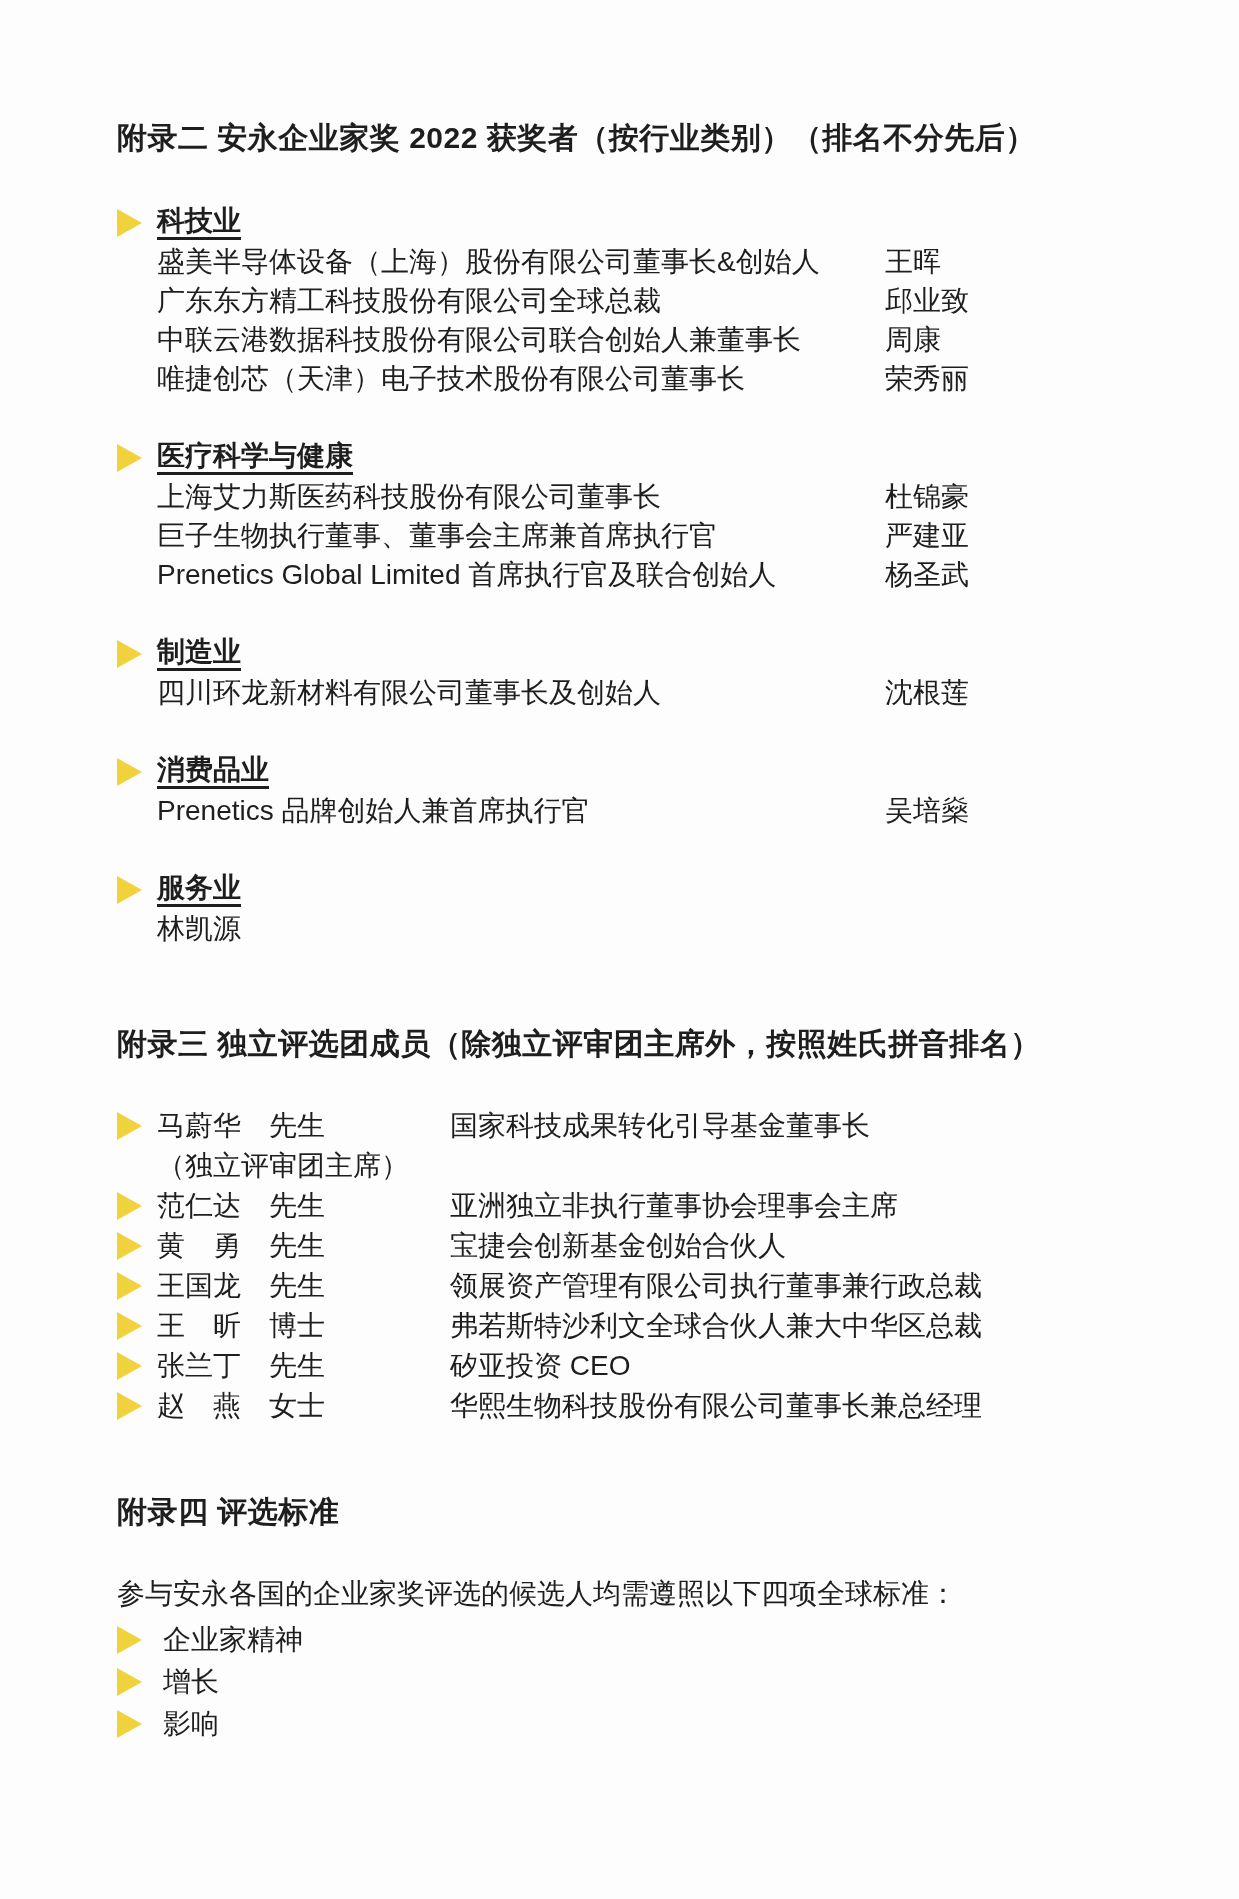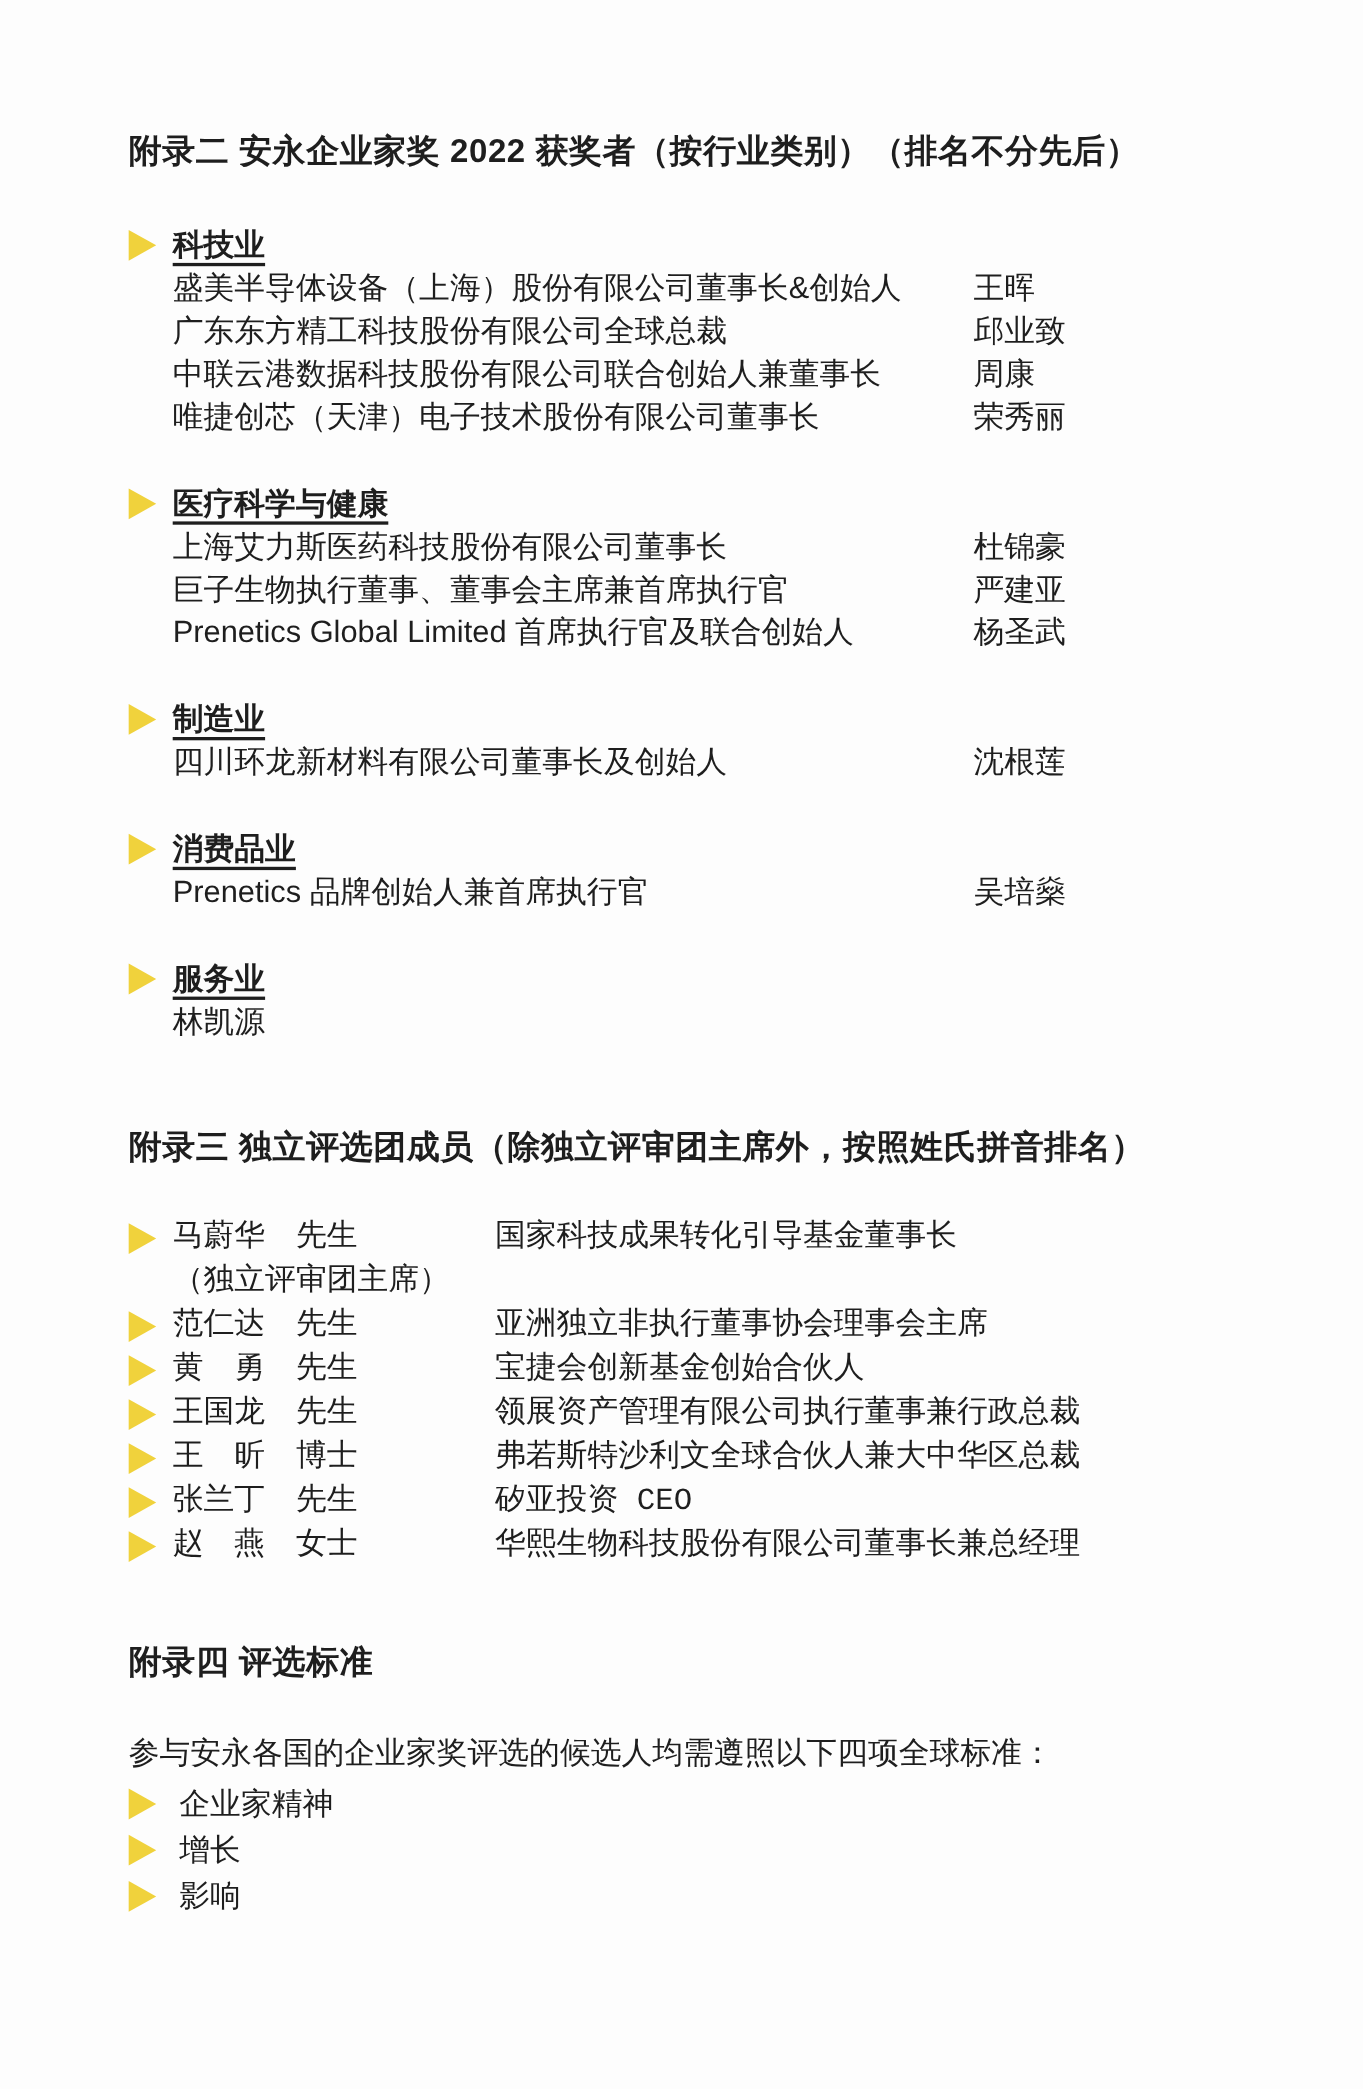--- a/index.html
+++ b/index.html
@@ -17,32 +17,32 @@
   .bullet {
     display:inline-block; width:0; height:0;
     border-left:25px solid #F0D23C;
     border-top:14px solid transparent;
     border-bottom:14px solid transparent;
   }
 
   
   .award-section { margin-top:40px; }
   #apx2-sections .award-section:first-child { margin-top:46px; }
-  .sec-head { display:flex; align-items:center; }
+  .sec-head { display:flex; align-items:center;font-family:Liberation Mono, monospace; }
   .sec-bullet-box { width:40px; flex:none; padding-top:6px; }
   .sec-label {
     font-size:28px; font-weight:bold; margin:0; line-height:39px;
     text-decoration:underline; text-decoration-thickness:2.5px; text-underline-offset:7px;
   }
   .rows { margin-left:40px; }
   .award-row { display:grid; grid-template-columns:728px 1fr; font-size:28px; line-height:39px; }
 
   
   .apx3-title { margin-top:76px; }
-  #apx3-members { margin-top:43px;font-family:Liberation Mono, monospace; }
+  #apx3-members { margin-top:43px; }
   .member-row { display:grid; grid-template-columns:40px 293px 1fr; font-size:28px; line-height:40px; }
   .member-row .bullet { margin-top:6px; }
 
   
   .apx4-title { margin-top:66px; }
   .intro { margin:43px 0 0 0; font-size:28px; line-height:39px; }
   #apx4-criteria { margin-top:6px; }
   .criterion-row { display:grid; grid-template-columns:46px 1fr; font-size:28px; line-height:42px; }
   .criterion-row .bullet { margin-top:7px; }
 </style>

